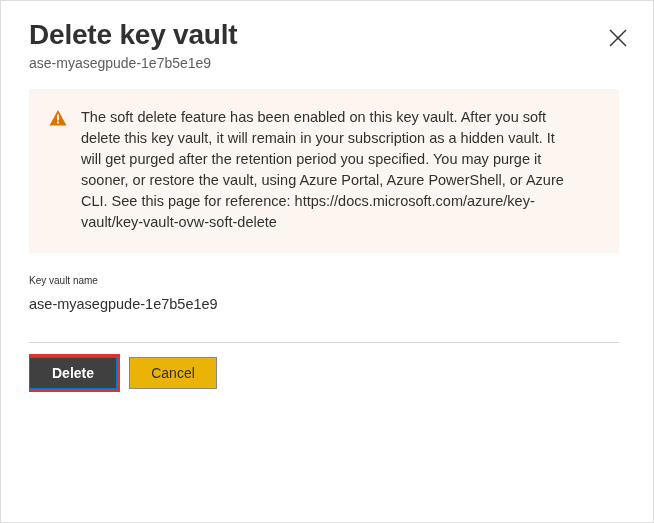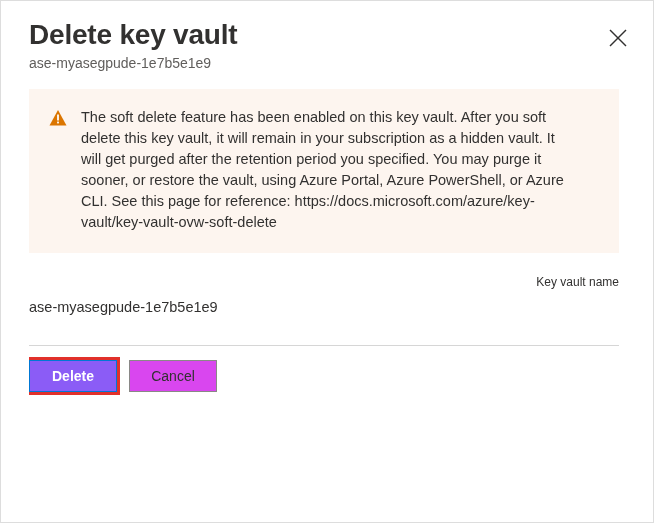--- a/index.html
+++ b/index.html
@@ -67,24 +67,23 @@
       gap: 14px;
     }
     .warn-icon { flex-shrink: 0; margin-top: 2px; }
     .warn-text {
       font-size: 14.5px;
       line-height: 1.45;
       color: #323130;
       word-break: break-word;
     }
     .field-label {
-      font-size: 12px;
+      font-size: 10px;
       color: #323130;
       margin-top: 22px;
-      text-align: right;
     }
     .field-value {
       font-size: 14.5px;
       color: #323130;
       margin-top: 10px;
     }
     .divider {
       border: none;
       border-top: 1px solid #d6d6d6;
       margin-top: 30px;
@@ -96,27 +95,27 @@
     }
     .btn {
       font-family: inherit;
       font-size: 14px;
       padding: 6px 20px;
       cursor: pointer;
       min-width: 88px;
       height: 32px;
     }
     .btn-primary {
-      background: #8b5cf6;
+      background: #404040;
       color: #fff;
       border: 1px solid #0078d4;
       font-weight: 600;
     }
     .btn-default {
-      background: #d946ef;
+      background: #eab308;
       color: #323130;
       border: 1px solid #8a8886;
     }
     .highlight-ring {
       outline: 3px solid #e1312a;
       outline-offset: 0;
     }
   </style>
 </head>
 <body>

